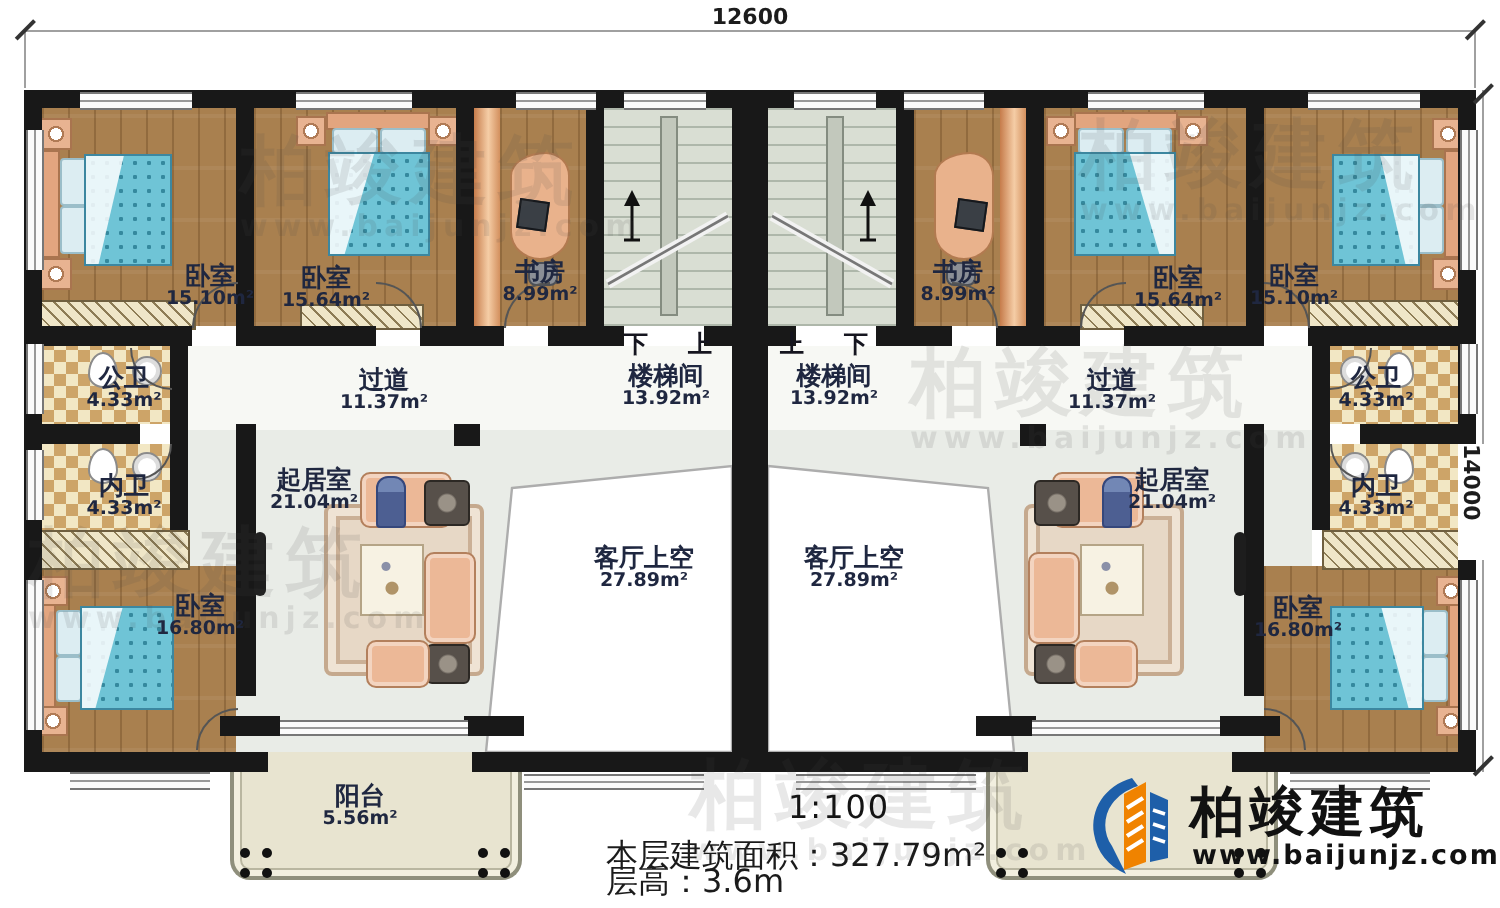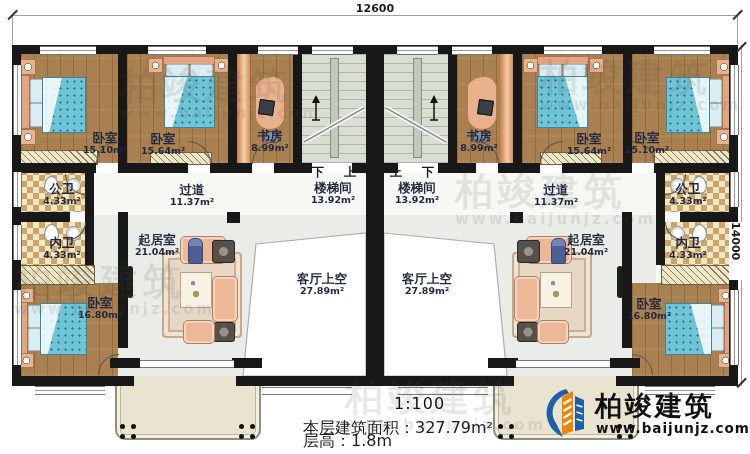--- a/index.html
+++ b/index.html
@@ -436,24 +436,28 @@
       <div class="la">21.04m²</div>
     </div>
   <div class="lbl" style="left:285px;top:272px;width:74px">
     <div class="ln">客厅上空</div>
       <div class="la">27.89m²</div>
     </div>
   <div class="lbl" style="left:390px;top:272px;width:74px">
     <div class="ln">客厅上空</div>
       <div class="la">27.89m²</div>
     </div>
+  <div class="lbl" style="left:152px;top:391px;width:56px">
+    <div class="ln">阳台</div>
+      <div class="la">5.56m²</div>
+    </div>
 
   <div class="scaletxt" style="left:394px;top:394px">1:100</div>
   <div class="tline" style="left:303px;top:418px">本层建筑面积：327.79m²</div>
-  <div class="tline" style="left:303px;top:431px">层高：1.8m</div>
+  <div class="tline" style="left:303px;top:431px">层高：3.6m</div>
 
   <svg class="abs" style="left:542px;top:383px;z-index:45" width="48" height="58" viewBox="0 0 48 58">
     <path d="M24 6 C10 10 3 22 5 34 C6.5 43 12 50 21 54 L14 40 C9.5 34 9.5 25 14 19 C17 15 21 12 27 10 Z" fill="#1e5fa9"></path>
     <polygon points="20,14 31,8 31,48 20,52" fill="#f08300"></polygon>
     <path d="M21.5 21 L29.5 16 M21.5 28 L29.5 23 M21.5 35 L29.5 30 M21.5 42 L29.5 37" stroke="#ffffff" stroke-width="2.2" fill="none"></path>
     <polygon points="33,13 42,17 42,46 33,48" fill="#1e5fa9"></polygon>
     <path d="M34.5 22 L40.5 24 M34.5 29 L40.5 31 M34.5 36 L40.5 38" stroke="#ffffff" stroke-width="1.8" fill="none"></path>
   </svg>
   <div class="logoname" style="left:595px;top:388px">柏竣建筑</div>
   <div class="logourl" style="left:596px;top:420px">www.baijunjz.com</div>

